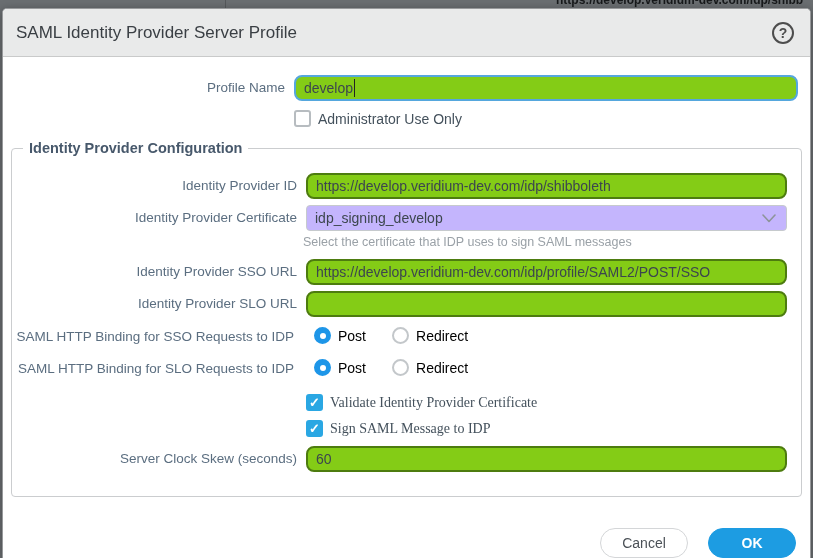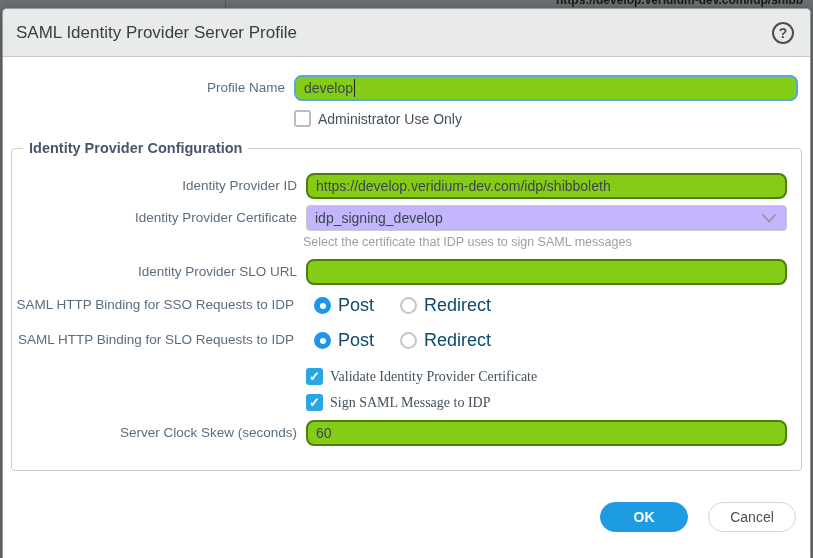--- a/index.html
+++ b/index.html
@@ -90,21 +90,21 @@
   .radio-row { align-items:flex-start; margin-bottom:14px;gap:11px; }
   .radio-row .lbl { padding-top:2px; }
   .radio-group { display:flex; align-items:center; gap:26px; }
   .radio-opt { display:flex; align-items:center; gap:7px; cursor:pointer; }
   .radio {
     width:17px; height:17px; border-radius:50%; border:2px solid #c3c7ca; background:#fff;
     display:inline-flex; align-items:center; justify-content:center; flex:0 0 17px;
   }
   .radio.on { background:#1e96e8; border-color:#1e96e8; }
   .radio.on::after { content:""; width:6px; height:6px; border-radius:50%; background:#fff; }
-  .radio-label { font-size:18px; color:#0c4a6e; }
+  .radio-label { font-size:14px; color:#000000; }
 
   .cbx-row { margin-bottom:9px;font-family:Liberation Serif, serif; }
   .cbx-row .spacer { width:294px; flex:0 0 294px; }
 
   .skew-row { margin-top:3px; margin-bottom:0; }
 
   .btn-row {
     display:flex; justify-content:flex-end; gap:20px;
     margin:31px 14px 0 0;
   }
@@ -171,20 +171,26 @@
             </svg>
           </div>
         </div>
       </div>
 
       <div class="row">
         <span class="lbl"></span>
         <div class="ctrl helper">Select the certificate that IDP uses to sign SAML messages</div>
       </div>
 
+      <div class="row frow">
+        <label class="lbl">Identity Provider SSO URL</label>
+        <div class="ctrl">
+          <input class="txt" type="text" value="https://develop.veridium-dev.com/idp/profile/SAML2/POST/SSO" style="">
+        </div>
+      </div>
 
       <div class="row frow" style="margin-bottom:10px;">
         <label class="lbl">Identity Provider SLO URL</label>
         <div class="ctrl">
           <input class="txt" type="text" value="" style="">
         </div>
       </div>
 
       <div class="row radio-row">
         <label class="lbl">SAML HTTP Binding for SSO Requests to IDP</label>
@@ -228,18 +234,18 @@
 
       <div class="row frow skew-row">
         <label class="lbl">Server Clock Skew (seconds)</label>
         <div class="ctrl">
           <input class="txt" type="text" value="60" style="">
         </div>
       </div>
     </fieldset>
 
     <div class="btn-row">
+      <button class="btn cancel">Cancel</button>
       <button class="btn ok">OK</button>
-      <button class="btn cancel">Cancel</button>
     </div>
 
   </div>
 </div>
 
 </body></html>

